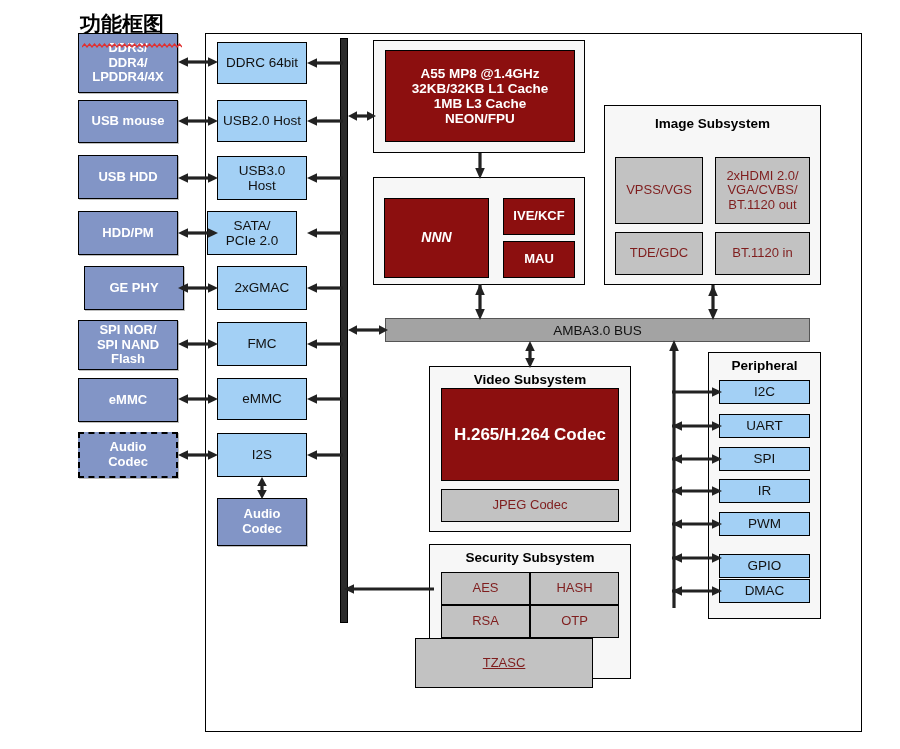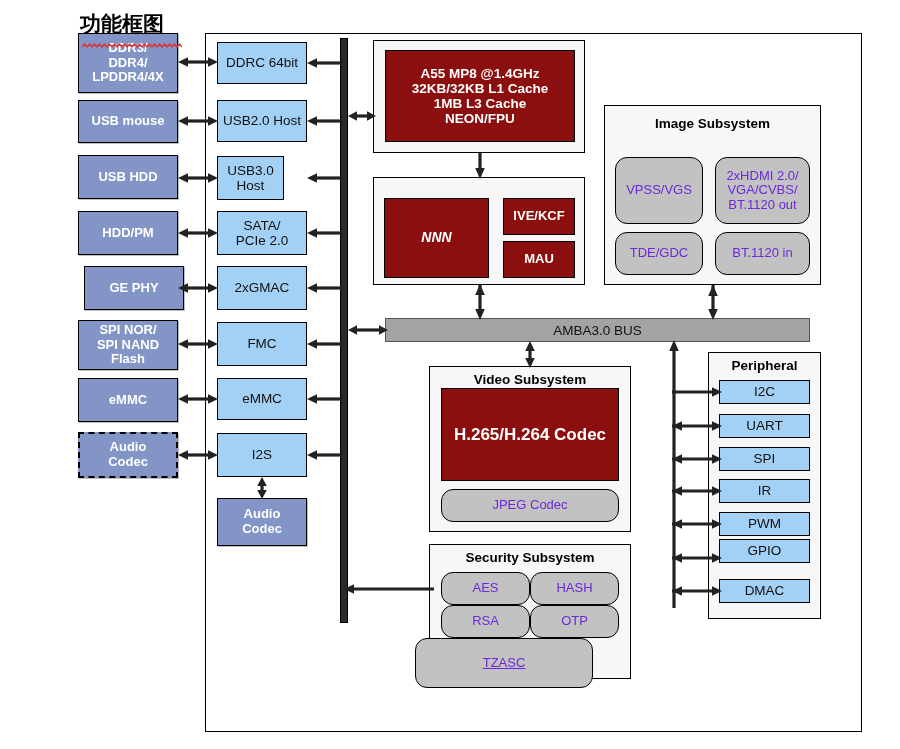--- a/index.html
+++ b/index.html
@@ -42,21 +42,21 @@
     box-shadow:1px 1px 0 rgba(0,0,0,.25);
   }
   .ext.dashed{border:2px dashed #000;}
   .iface{ 
     background:#a3d0f5;color:#111;font-size:13.5px;font-weight:normal;
   }
   .dark{ 
     background:#8c0f0f;color:#ffffff;font-weight:bold;
   }
   .gray{
-    background:#c2c2c2;color:#6d28d9;font-size:13px;border-radius:12px;
+    background:#c2c2c2;color:#7f1d1d;font-size:13px;
   }
   .panel{
     background:#f7f7f7;border:1px solid #000;z-index:5;
   }
   .panel-title{
     position:absolute;left:0;right:0;text-align:center;
     font-size:13.5px;font-weight:bold;color:#000;
   }
   #amba-bus{
     background:#a3a3a3;border:1px solid #555;
@@ -111,24 +111,24 @@
   <div class="abs blk ext dashed" style="left:78px;top:432px;width:100px;height:46px;">
     <span>Audio<br>Codec</span>
   </div>
 
   <div class="abs blk iface" style="left:217px;top:42px;width:90px;height:42px;">
     <span>DDRC 64bit</span>
   </div>
   <div class="abs blk iface" style="left:217px;top:100px;width:90px;height:42px;">
     <span>USB2.0 Host</span>
   </div>
-  <div class="abs blk iface" style="left:217px;top:156px;width:67px;height:44px;">
+  <div class="abs blk iface" style="left:217px;top:156px;width:90px;height:44px;">
     <span>USB3.0<br>Host</span>
   </div>
-  <div class="abs blk iface" style="left:217px;top:211px;width:90px;height:44px;">
+  <div class="abs blk iface" style="left:207px;top:211px;width:90px;height:44px;">
     <span>SATA/<br>PCIe 2.0</span>
   </div>
   <div class="abs blk iface" style="left:217px;top:266px;width:90px;height:44px;">
     <span>2xGMAC</span>
   </div>
   <div class="abs blk iface" style="left:217px;top:322px;width:90px;height:44px;">
     <span>FMC</span>
   </div>
   <div class="abs blk iface" style="left:217px;top:378px;width:90px;height:42px;">
     <span>eMMC</span>
@@ -216,21 +216,21 @@
   </div>
   <div class="abs blk iface" style="left:719px;top:447px;width:91px;height:24px;">
     <span>SPI</span>
   </div>
   <div class="abs blk iface" style="left:719px;top:479px;width:91px;height:24px;">
     <span>IR</span>
   </div>
   <div class="abs blk iface" style="left:719px;top:512px;width:91px;height:24px;">
     <span>PWM</span>
   </div>
-  <div class="abs blk iface" style="left:719px;top:539px;width:91px;height:24px;">
+  <div class="abs blk iface" style="left:719px;top:554px;width:91px;height:24px;">
     <span>GPIO</span>
   </div>
   <div class="abs blk iface" style="left:719px;top:579px;width:91px;height:24px;">
     <span>DMAC</span>
   </div>
 
   <div class="arrow" style="left:178px;top:56px;">
     <svg width="40" height="12">
         <path d="M8 6 L32 6" stroke="#222" stroke-width="3.2" fill="none"></path>
       <path d="M0 6 L10 1.2 L10 10.8 Z" fill="#222"></path>

